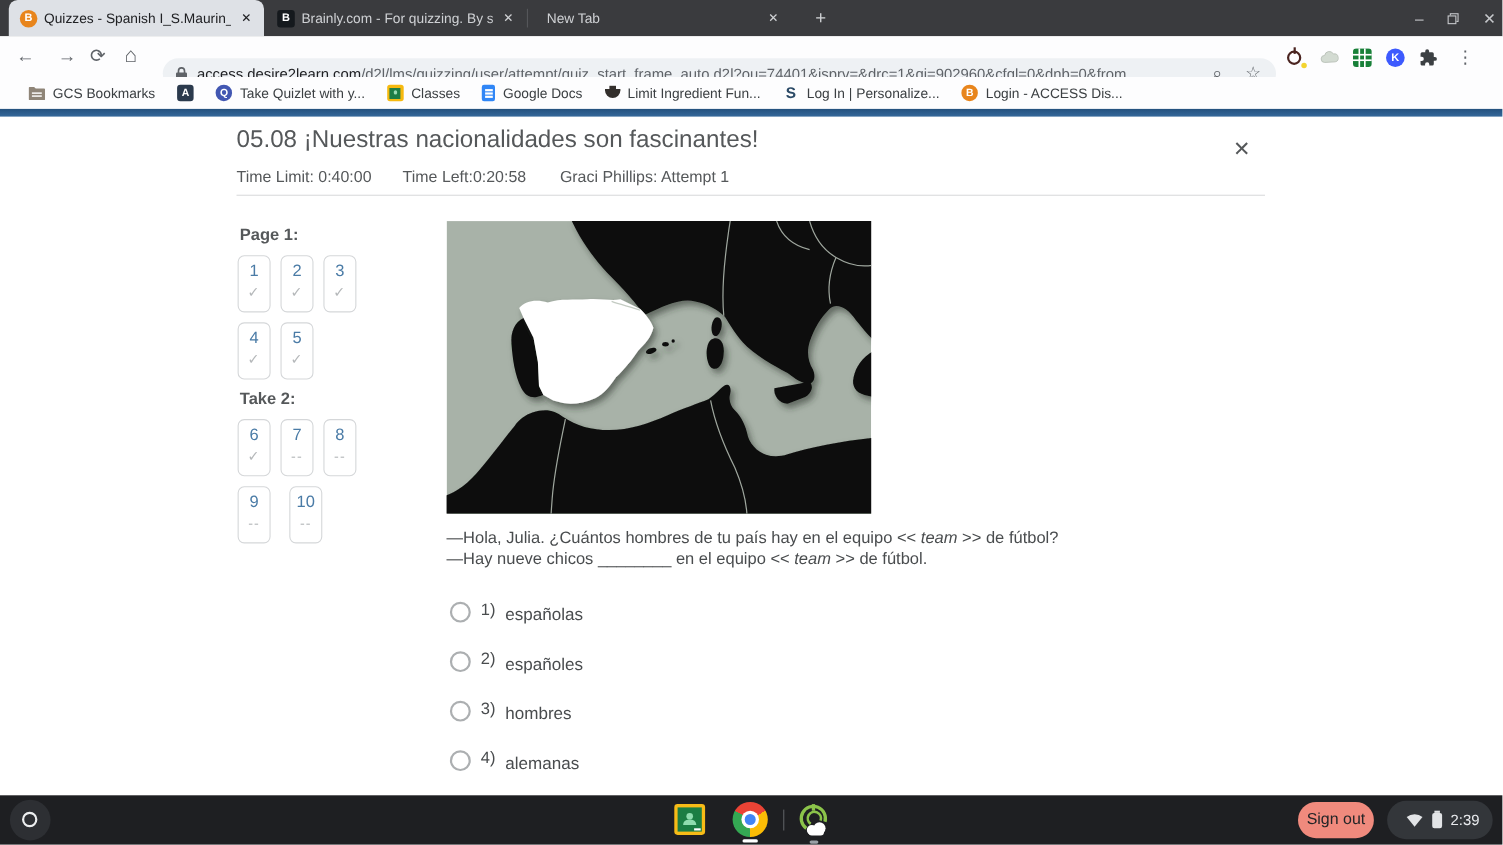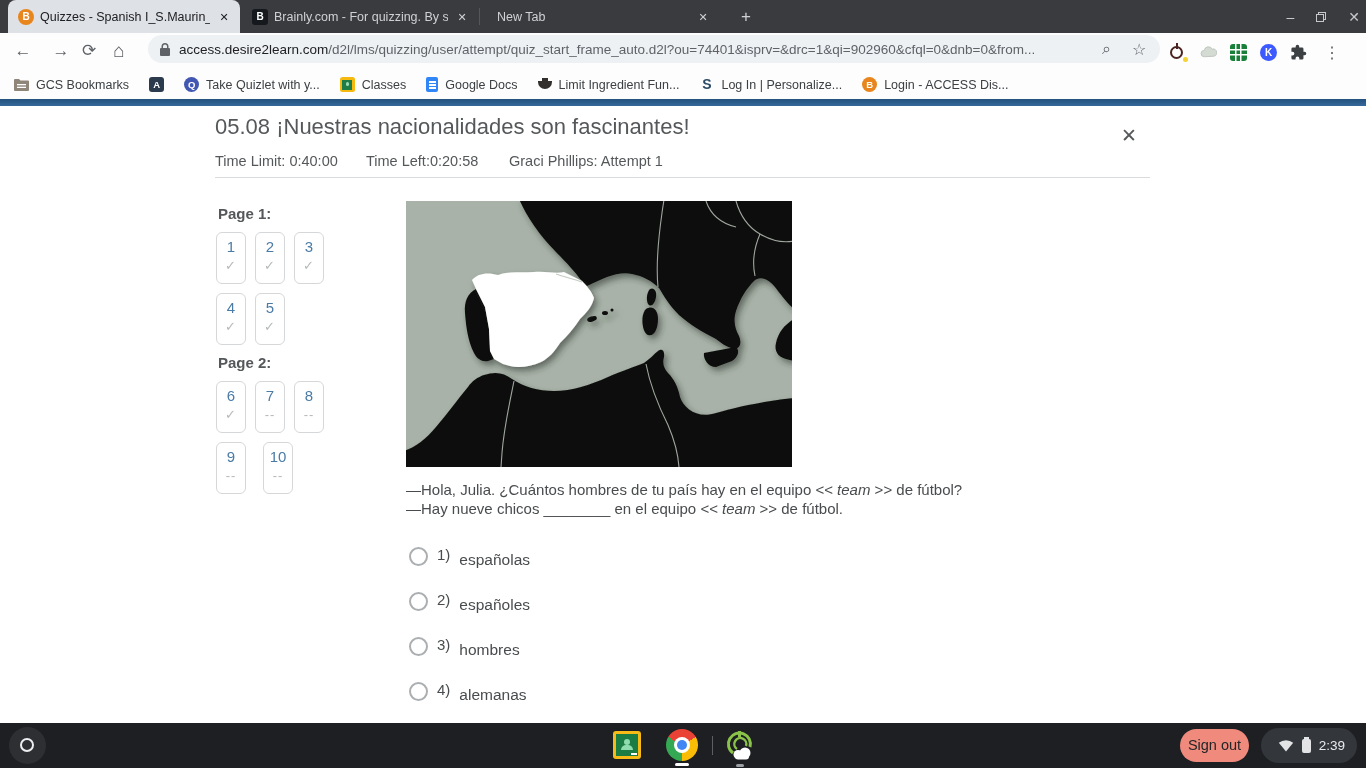--- a/index.html
+++ b/index.html
@@ -21,40 +21,40 @@
   #win-controls { position:absolute; right:6px; top:0; height:33px; display:flex; align-items:center; gap:22px; color:#c6c8cb; }
   #win-controls .wc { font-size:14px; cursor:pointer; }
   .restore-sq { position:relative; width:10px; height:10px; }
   .restore-sq i { position:absolute; display:block; width:8px; height:8px; border:1.4px solid #c6c8cb; }
   .restore-sq i:first-child { right:0; top:0; }
   .restore-sq i:last-child { left:0; bottom:0; background:#3a3b3e; }
 
   
   #toolbar { position:absolute; left:0; top:33px; width:1366px; height:37px; background:#fdfdfe; }
   .navic { position:absolute; top:5px; width:26px; height:26px; text-align:center; line-height:26px; font-size:17px; color:#5f6368; cursor:pointer; }
-  #omnibox { position:absolute; left:148px; top:2px; width:1012px; height:28px; background:#eef1f4; border-radius:14px; display:flex; align-items:center; padding:0 10px 0 12px; }
+  #omnibox { position:absolute; left:148px; top:20px; width:1012px; height:28px; background:#eef1f4; border-radius:14px; display:flex; align-items:center; padding:0 10px 0 12px; }
   #lock-icon { flex:0 0 10px; margin-right:9px; }
   #url-text { flex:1; font-size:13.5px; white-space:nowrap; overflow:hidden; }
   #url-text .domain { color:#202124; }
   #url-text .path { color:#5f6368; }
   .omni-ic { flex:0 0 18px; margin-left:12px; color:#5f6368; cursor:pointer; }
   #ext-row { position:absolute; left:1170px; top:5px; height:28px; display:flex; align-items:center; gap:13px; }
   .ext { width:17px; height:17px; position:relative; cursor:pointer; }
   .ext-power { width:13px; height:13px; border:2.6px solid #4a2420; border-radius:50%; margin-top:2px; }
   .ext-power:before { content:""; position:absolute; left:5.6px; top:-1px; width:2.6px; height:6px; background:#4a2420; }
   .ext-power:after { content:""; position:absolute; right:-1px; bottom:-1px; width:5px; height:5px; border-radius:50%; background:#f3d430; }
   .ext-grid { background:#188038; border-radius:3px;
      background-image:linear-gradient(#fff,#fff),linear-gradient(#fff,#fff),linear-gradient(#fff,#fff),linear-gradient(#fff,#fff),linear-gradient(#188038,#188038);
      background-size:1.5px 100%,1.5px 100%,100% 1.5px,100% 1.5px,100% 100%;
      background-position:5.2px 0,10.4px 0,0 5.2px,0 10.4px,0 0; background-repeat:no-repeat; }
   .ext-k { background:#3d5afe; border-radius:50%; color:#fff; font-weight:bold; font-size:10px; text-align:center; line-height:17px; }
   #menu-dots { color:#5f6368; font-size:16px; margin-left:4px; cursor:pointer; letter-spacing:0; }
 
   
-  #bookmarks { position:absolute; left:0; top:70px; width:1366px; height:29px; background:#fdfdfe; display:flex; align-items:center; padding-left:14px; gap:20px; }
+  #bookmarks { position:absolute; left:0; top:70px; width:1366px; height:29px; background:#fdfdfe; display:flex; align-items:center; padding-left:26px; gap:20px; }
   .bm { display:flex; align-items:center; gap:7px; font-size:12.5px; color:#3c4043; cursor:pointer; white-space:nowrap; }
   .bm-letter { width:15px; height:15px; border-radius:3px; color:#fff; font-size:9.5px; font-weight:bold; text-align:center; line-height:15px; }
   .lt-access { background:#2b3a4d; }
   .lt-quizlet { background:#4257b2; border-radius:50%; }
   .lt-s { background:transparent; color:#2b4a66; font-size:14px; font-weight:bold; }
   .lt-b { background:#e8851c; border-radius:50%; }
   .bm-classes { width:15px; height:15px; background:#f6b90f; border-radius:2.5px; position:relative; }
   .bm-classes:before { content:""; position:absolute; inset:2.5px; background:#1e7d46; }
   .bm-classes:after { content:""; position:absolute; left:6px; top:5px; width:3.5px; height:3.5px; border-radius:50%; background:#9adbb4; }
   .bm-docs { width:12px; height:15px; background:#3086f6; border-radius:2px; position:relative; }
@@ -236,21 +236,21 @@
       <span class="qm">✓</span>
     </div>
   <div class="qbtn" style="left:216px;top:293px;">
       <span class="qn">4</span>
       <span class="qm">✓</span>
     </div>
   <div class="qbtn" style="left:255px;top:293px;">
       <span class="qn">5</span>
       <span class="qm">✓</span>
     </div>
-  <div class="page-label" style="top:354px;">Page 2:</div>
+  <div class="page-label" style="top:354px;">Take 2:</div>
   <div class="qbtn" style="left:216px;top:381px;">
       <span class="qn">6</span>
       <span class="qm">✓</span>
     </div>
   <div class="qbtn" style="left:255px;top:381px;">
       <span class="qn">7</span>
       <span class="qm">--</span>
     </div>
   <div class="qbtn" style="left:294px;top:381px;">
       <span class="qn">8</span>

